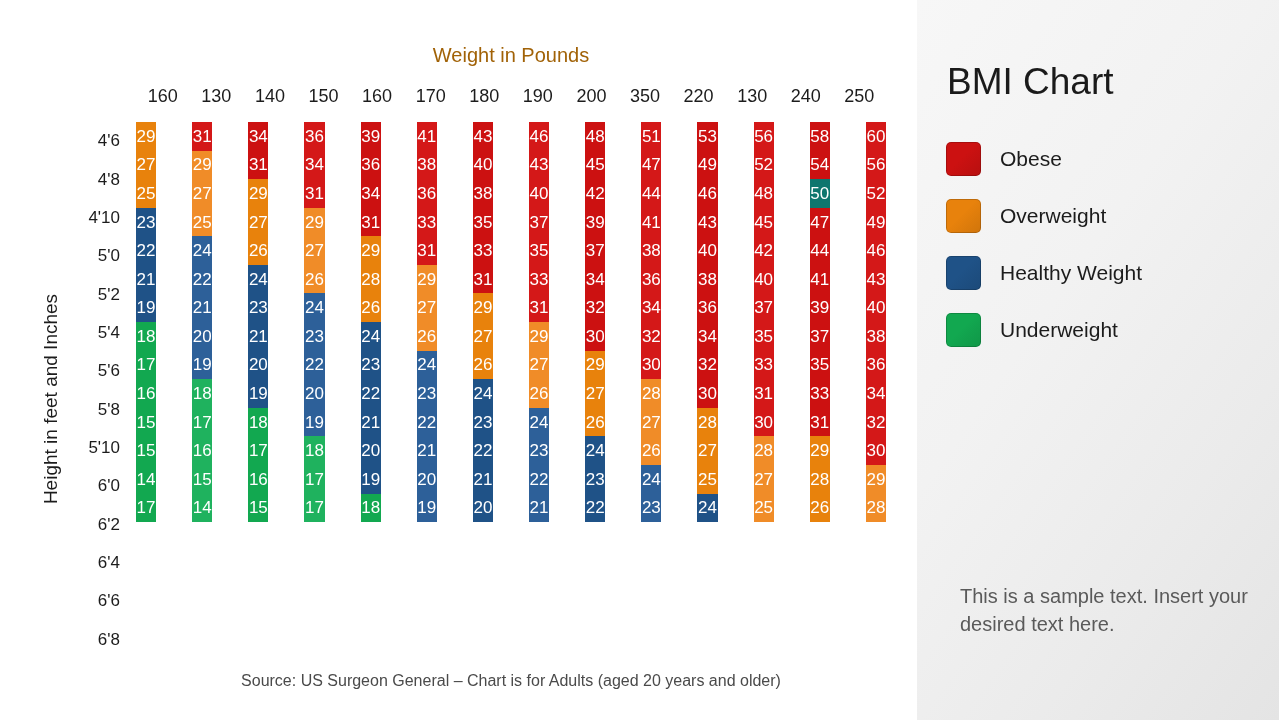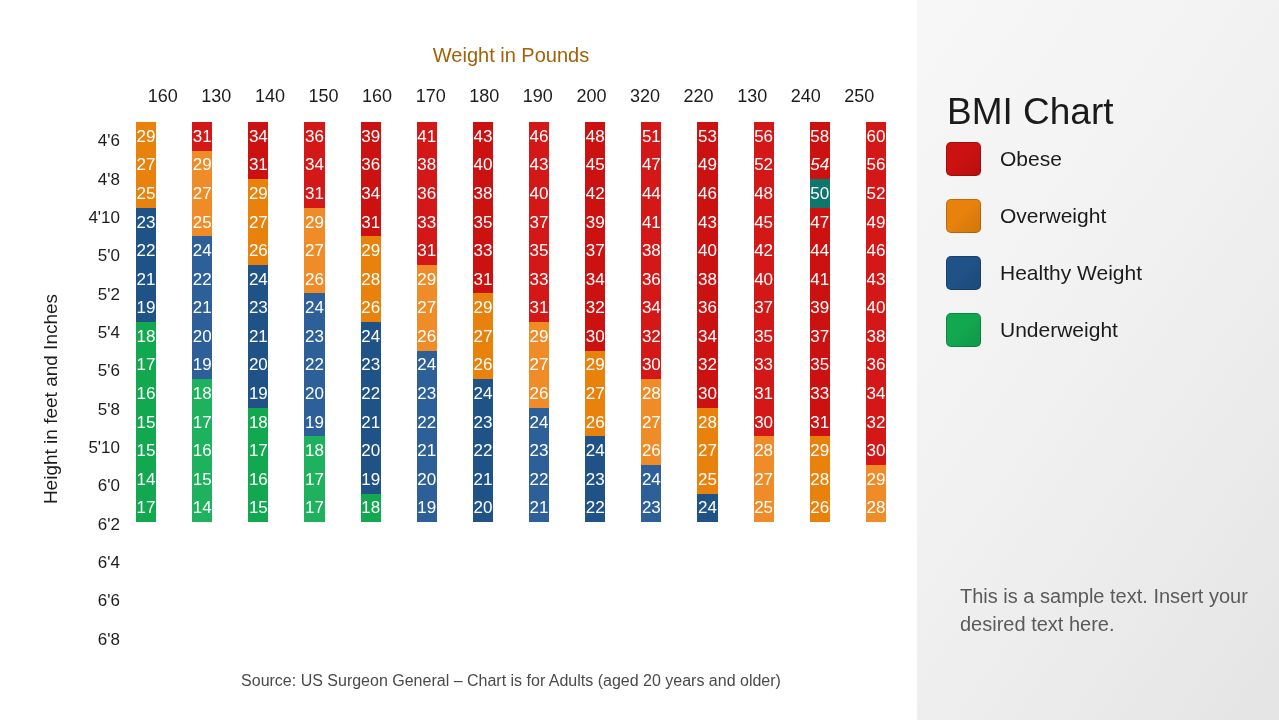--- a/index.html
+++ b/index.html
@@ -24,21 +24,20 @@
     width: 362px; height: 720px;
     background: linear-gradient(125deg, #f7f7f7 0%, #f2f2f2 40%, #ebebeb 72%, #e4e4e4 100%);
   }
   #sidebar-title {
     position: absolute;
     left: 30px; top: 61px;
     font-size: 37px;
     color: #1a1a1a;
     letter-spacing: 0px;
     white-space: nowrap;
-    margin-top: 30px;
   }
   #legend {
     position: absolute;
     left: 29px; top: 137px;
     width: 320px;
   }
   .legend-row {
     display: flex;
     align-items: center;
     height: 43px;
@@ -158,21 +157,21 @@
   <div id="col-headers">
       <div class="col-header">160</div>
       <div class="col-header">130</div>
       <div class="col-header">140</div>
       <div class="col-header">150</div>
       <div class="col-header">160</div>
       <div class="col-header">170</div>
       <div class="col-header">180</div>
       <div class="col-header">190</div>
       <div class="col-header">200</div>
-      <div class="col-header">320</div>
+      <div class="col-header">350</div>
       <div class="col-header">220</div>
       <div class="col-header">130</div>
       <div class="col-header">240</div>
       <div class="col-header">250</div>
     </div>
 
   <div id="row-headers">
       <div class="row-header">4'6</div>
       <div class="row-header">4'8</div>
       <div class="row-header">4'10</div>
@@ -377,21 +376,21 @@
         <div class="cell" style="background: rgb(212, 24, 24);">35</div>
         <div class="cell" style="background: rgb(212, 24, 24);">33</div>
         <div class="cell" style="background: rgb(212, 24, 24);">31</div>
         <div class="cell" style="background: rgb(212, 24, 24);">30</div>
         <div class="cell" style="background: rgb(240, 140, 40);">28</div>
         <div class="cell" style="background: rgb(240, 140, 40);">27</div>
         <div class="cell" style="background: rgb(240, 140, 40);">25</div>
       </div>
       <div class="grid-col">
         <div class="cell" style="background: rgb(204, 17, 17);">58</div>
-        <div class="cell" style="background: rgb(204, 17, 17); font-style: italic;">54</div>
+        <div class="cell" style="background: rgb(204, 17, 17);">54</div>
         <div class="cell" style="background: #0f766e;">50</div>
         <div class="cell" style="background: rgb(204, 17, 17);">47</div>
         <div class="cell" style="background: rgb(204, 17, 17);">44</div>
         <div class="cell" style="background: rgb(204, 17, 17);">41</div>
         <div class="cell" style="background: rgb(204, 17, 17);">39</div>
         <div class="cell" style="background: rgb(204, 17, 17);">37</div>
         <div class="cell" style="background: rgb(204, 17, 17);">35</div>
         <div class="cell" style="background: rgb(204, 17, 17);">33</div>
         <div class="cell" style="background: rgb(204, 17, 17);">31</div>
         <div class="cell" style="background: rgb(232, 130, 12);">29</div>

